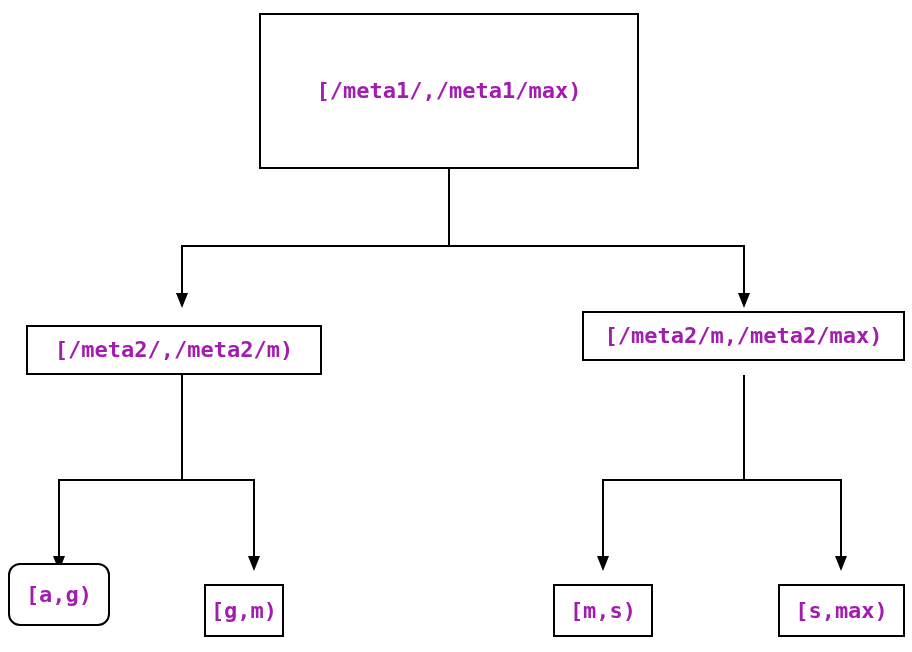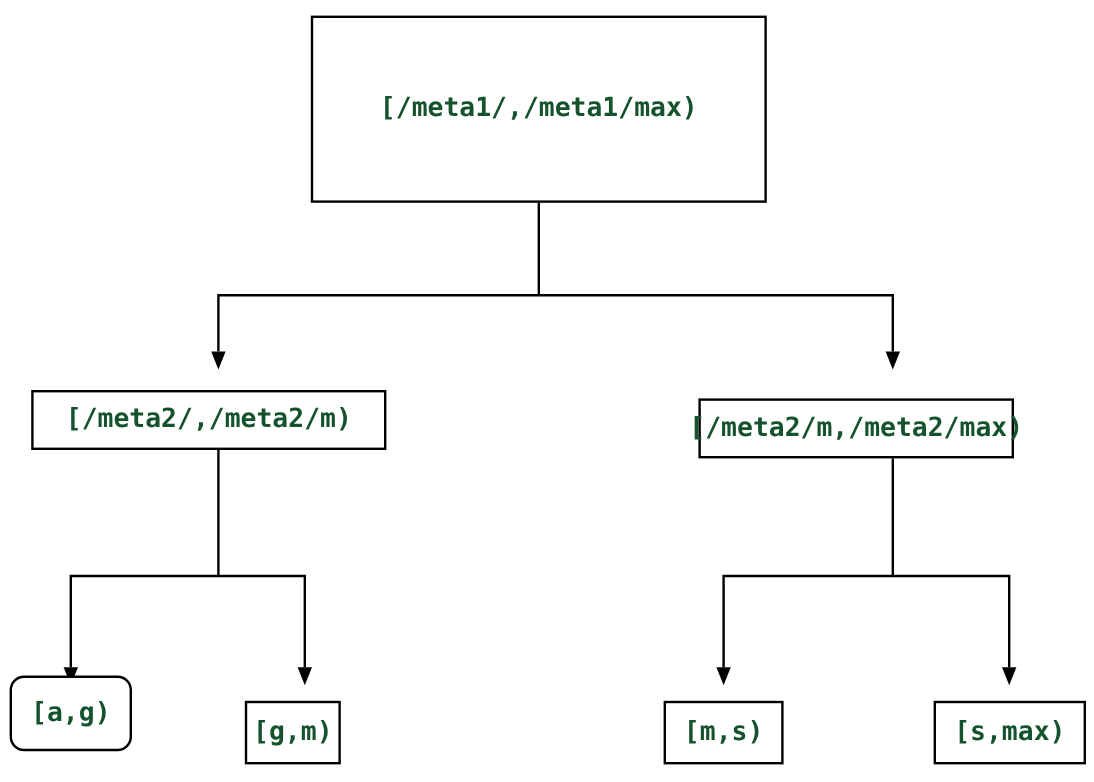--- a/index.html
+++ b/index.html
@@ -29,32 +29,32 @@
   }
   .edges polygon {
     fill: #000000;
     stroke: none;
   }
   .node {
     position: absolute;
     box-sizing: border-box;
     border: 2px solid #000000;
     background: #ffffff;
-    color: #14532d;
+    color: #a21caf;
     font-weight: bold;
     font-size: 22px;
     line-height: 1;
     display: flex;
     align-items: center;
     justify-content: center;
     white-space: nowrap;
   }
   .n-root  { left: 259px; top: 13px;  width: 380px; height: 156px; }
   .n-l     { left: 26px;  top: 325px; width: 296px; height: 50px; }
-  .n-r     { left: 582px; top: 332px; width: 263px; height: 50px; }
+  .n-r     { left: 582px; top: 311px; width: 323px; height: 50px; }
   .n-ag    { left: 8px;   top: 563px; width: 102px; height: 63px; border-radius: 12px; }
   .n-gm    { left: 204px; top: 584px; width: 80px; height: 53px; }
   .n-ms    { left: 553px; top: 584px; width: 100px; height: 53px; }
   .n-smax  { left: 778px; top: 584px; width: 127px; height: 53px; }
 </style>
 </head>
 <body>
 
 <div class="stage">
 

